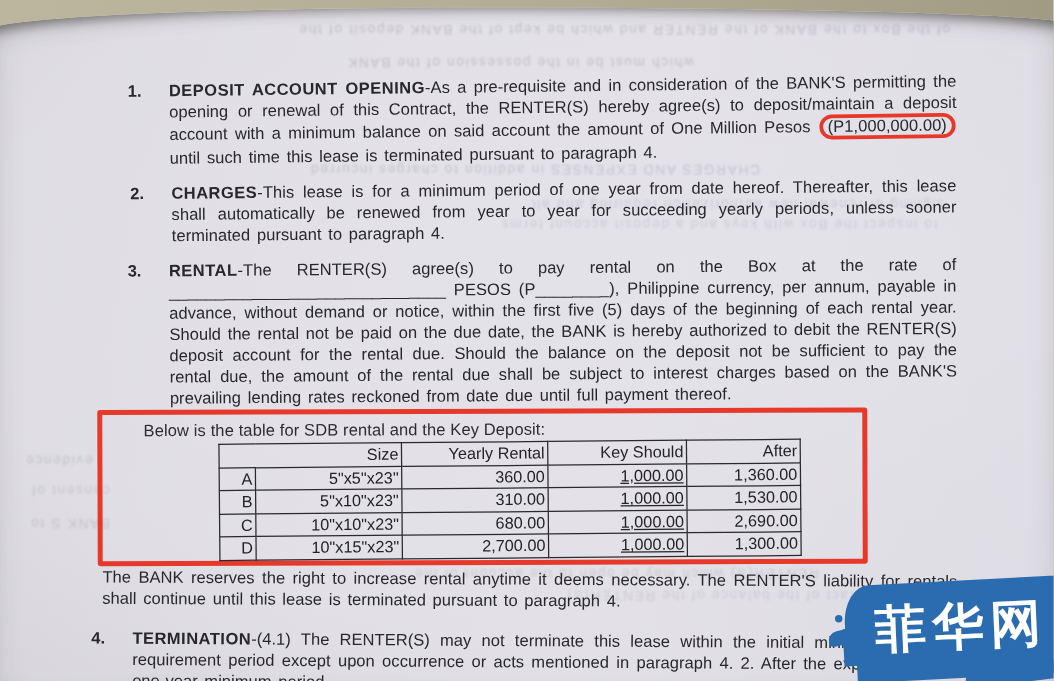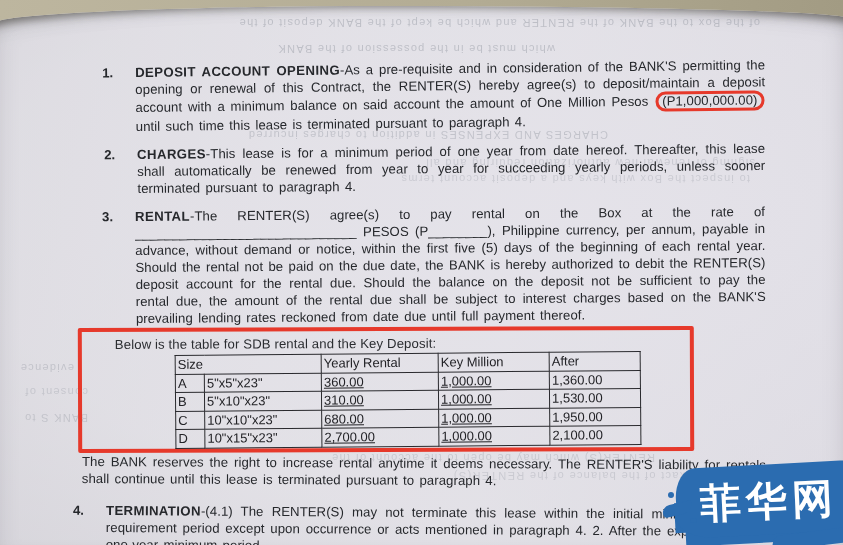--- a/index.html
+++ b/index.html
@@ -40,25 +40,25 @@
   .p3{top:208px;left:135px;width:630px;transform:rotate(-.45deg);transform-origin:0 0;}
   .oval{display:inline-block;border:3.5px solid #e6392b;border-radius:10px;padding:0 4px;margin:0 1px;line-height:14px;}
 
   .redbox{
     position:absolute;top:327px;left:78px;width:608px;height:112px;
     border:4px solid #e6392b;border-radius:2px;padding:5px 0 0 0;
     transform:rotate(-.2deg);
   }
   .caption{margin-left:33px;font-size:13.2px;letter-spacing:.1px;color:#2b2d31;}
   table.sdb{border-collapse:collapse;margin:2px 0 0 93px;font-size:13px;color:#232327;transform:rotate(-.3deg);}
-  table.sdb th,table.sdb td{border:1.6px solid #2a2a2e;padding:0 2px;height:17.5px;text-align:left;font-weight:400;}
+  table.sdb th,table.sdb td{border:1.6px solid #2a2a2e;padding:0 2px;height:17.5px;text-align:right;font-weight:400;}
   table.sdb th{font-weight:400;}
   td.letter{width:24px;text-align:left;padding-left:6px;}
   td.size{width:112px;text-align:left;padding-left:14px;}
-  td.rental{width:112px;text-decoration:underline;}
+  td.rental{width:112px;}
   td.keydep{width:106px;text-decoration:underline;}
   td.total{width:86px;}
 
   .ppost{top:453px;left:82px;width:684px;transform:rotate(.3deg);transform-origin:0 0;}
   .p4{top:502px;left:106px;width:660px;transform:rotate(.35deg);transform-origin:0 0;}
 
   
   .wm{position:absolute;z-index:10;}
   .wm-blob{
     position:absolute;left:676px;top:464px;width:200px;height:70px;background:#2b6cb0;
@@ -108,21 +108,21 @@
       <span class="plabel">RENTAL</span><span>-The RENTER(S) agree(s) to pay rental on the Box at the rate of ______________________________ PESOS (P________), Philippine currency, per annum, payable in advance, without demand or notice, within the first five (5) days of the beginning of each rental year. Should the rental not be paid on the due date, the BANK is hereby authorized to debit the RENTER(S) deposit account for the rental due. Should the balance on the deposit not be sufficient to pay the rental due, the amount of the rental due shall be subject to interest charges based on the BANK'S prevailing lending rates reckoned from date due until full payment thereof.</span>
     </div>
 
     <div class="redbox">
       <div class="caption">Below is the table for SDB rental and the Key Deposit:</div>
       <table class="sdb">
         <tbody>
             <tr>
           <th colspan="2">Size</th>
           <th class="rental">Yearly Rental</th>
-          <th class="keydep">Key Million</th>
+          <th class="keydep">Key Should</th>
           <th class="total">After</th>
         </tr>
         <tr>
           <td class="letter">A</td>
           <td class="size">5"x5"x23"</td>
           <td class="rental">360.00</td>
           <td class="keydep">1,000.00</td>
           <td class="total">1,360.00</td>
         </tr>
         <tr>
@@ -130,28 +130,28 @@
           <td class="size">5"x10"x23"</td>
           <td class="rental">310.00</td>
           <td class="keydep">1,000.00</td>
           <td class="total">1,530.00</td>
         </tr>
         <tr>
           <td class="letter">C</td>
           <td class="size">10"x10"x23"</td>
           <td class="rental">680.00</td>
           <td class="keydep">1,000.00</td>
-          <td class="total">1,950.00</td>
+          <td class="total">2,690.00</td>
         </tr>
         <tr>
           <td class="letter">D</td>
           <td class="size">10"x15"x23"</td>
           <td class="rental">2,700.00</td>
           <td class="keydep">1,000.00</td>
-          <td class="total">2,100.00</td>
+          <td class="total">1,300.00</td>
         </tr>
       </tbody>
         </table>
     </div>
 
     <div class="para ppost">
       <span>The BANK reserves the right to increase rental anytime it deems necessary. The RENTER'S liability for rentals shall continue until this lease is terminated pursuant to paragraph 4.</span>
     </div>
 
     <div class="para p4">

